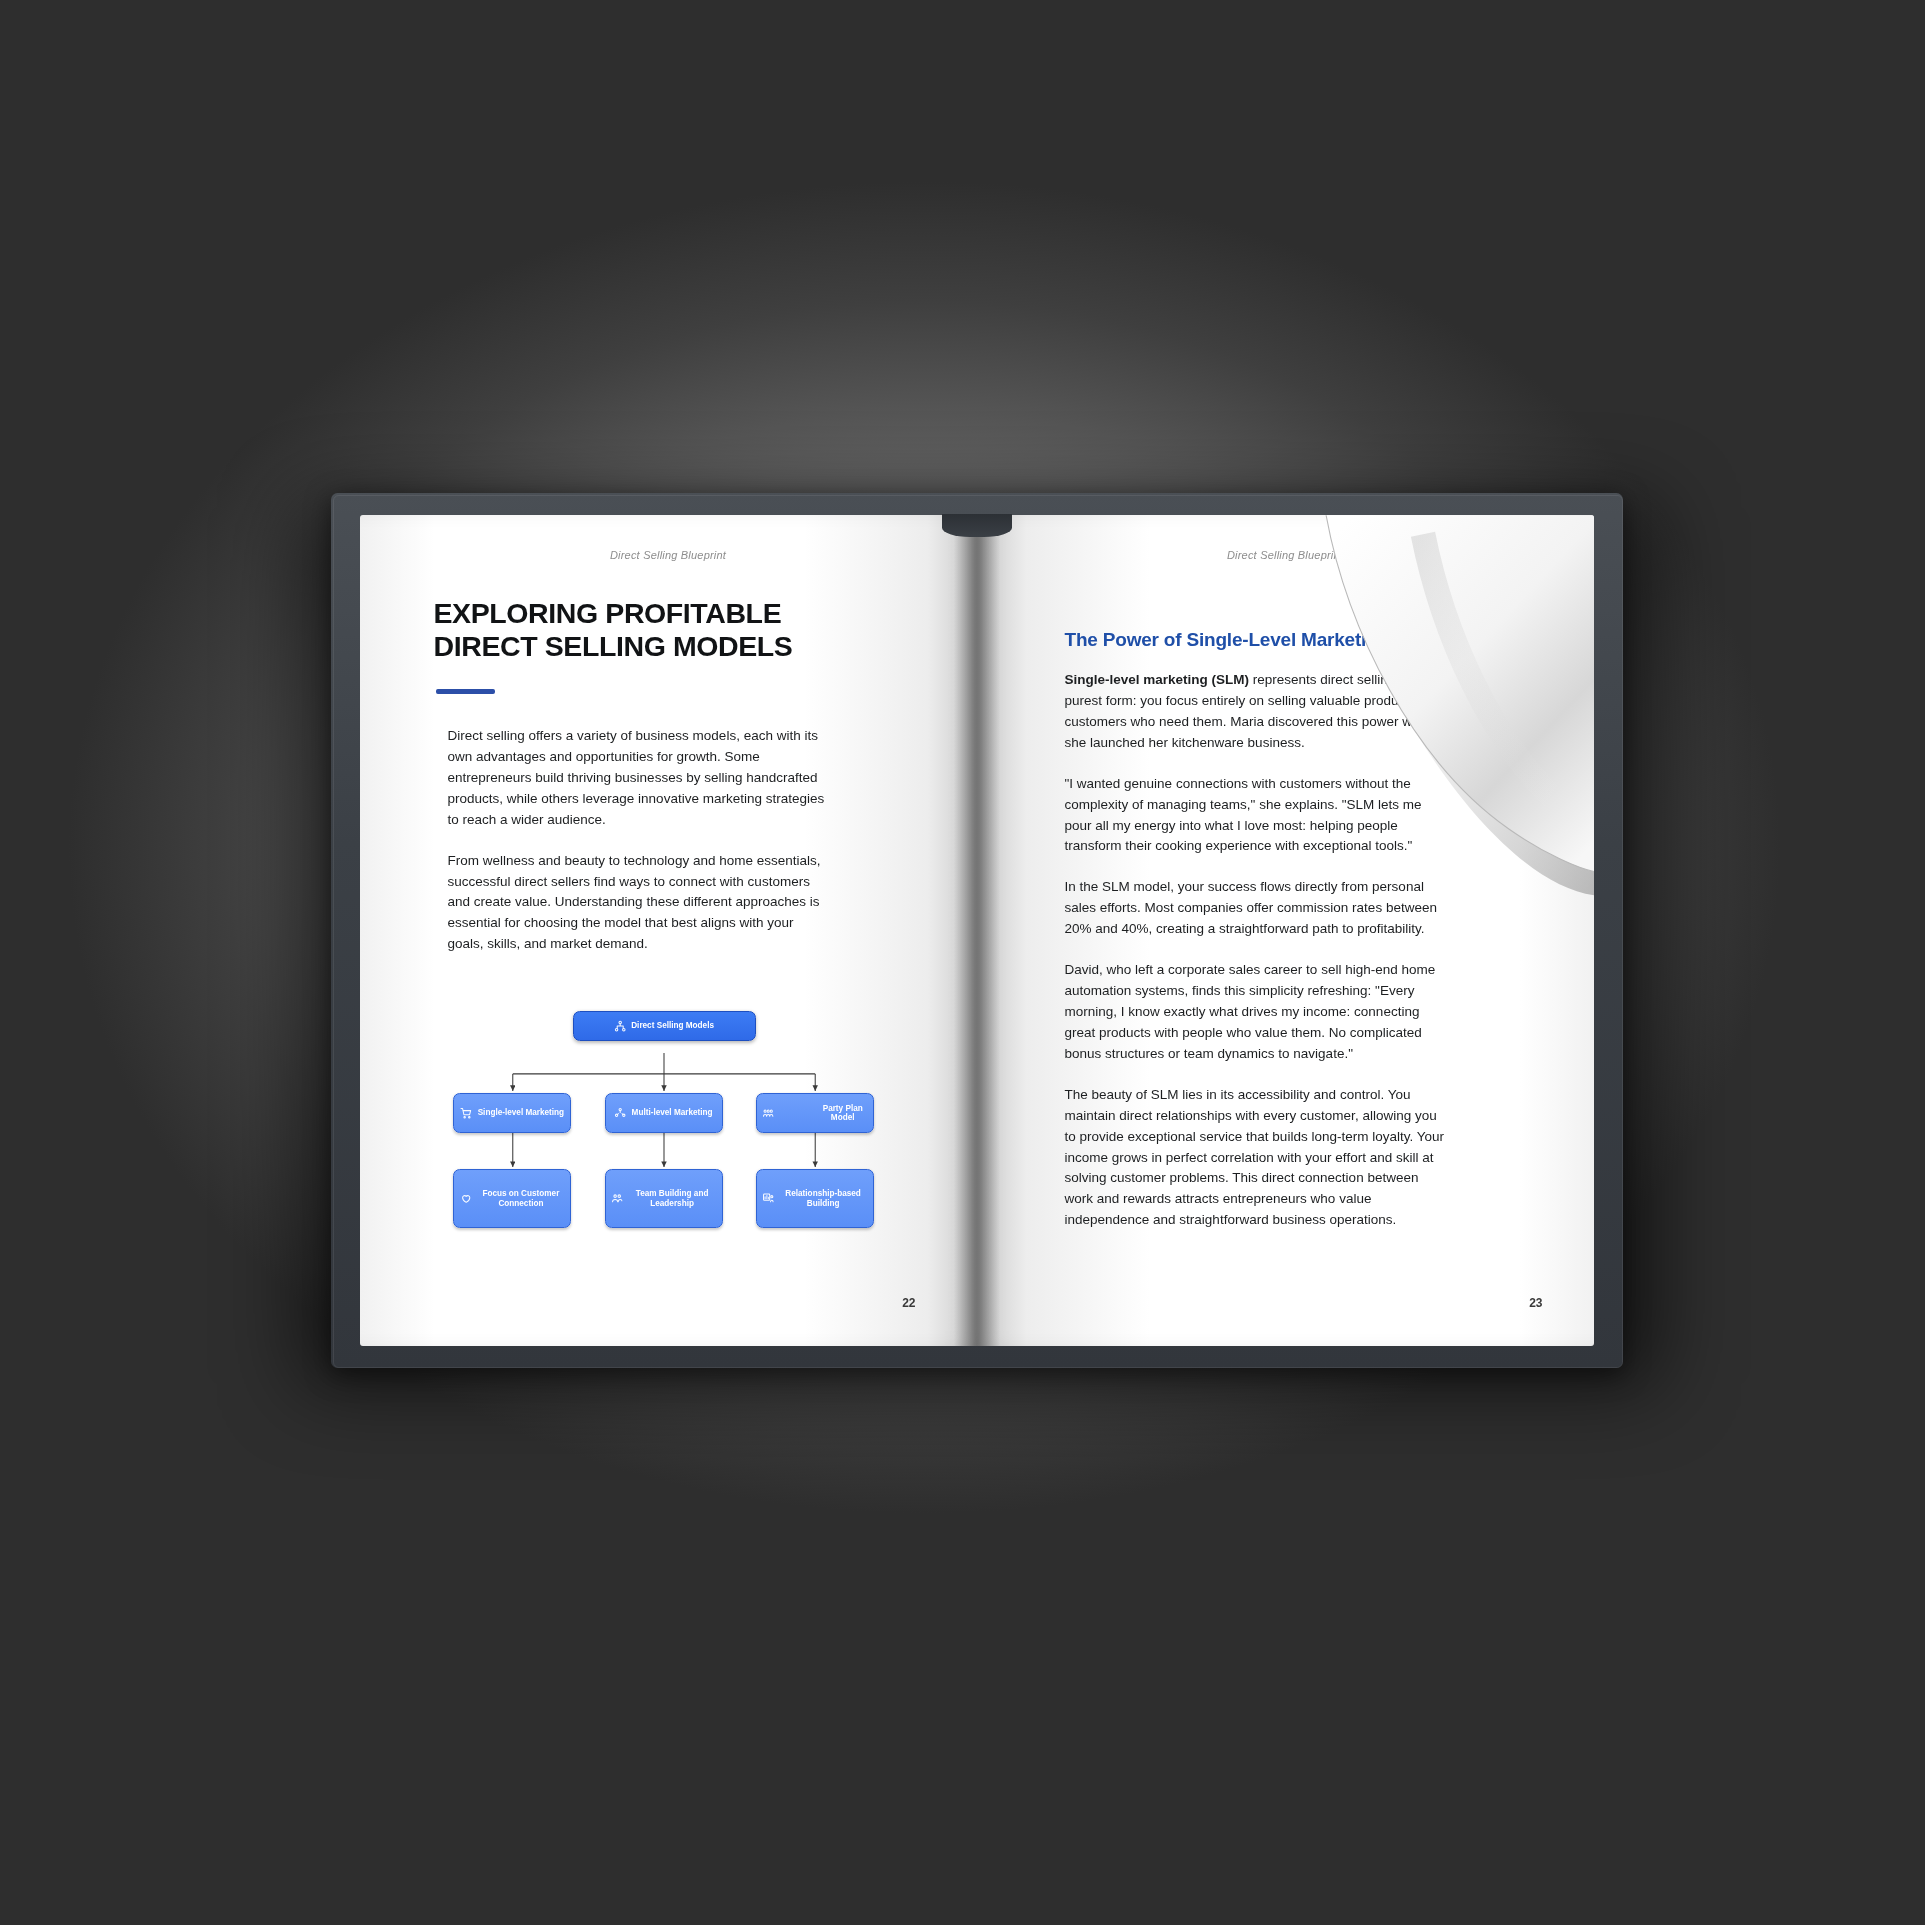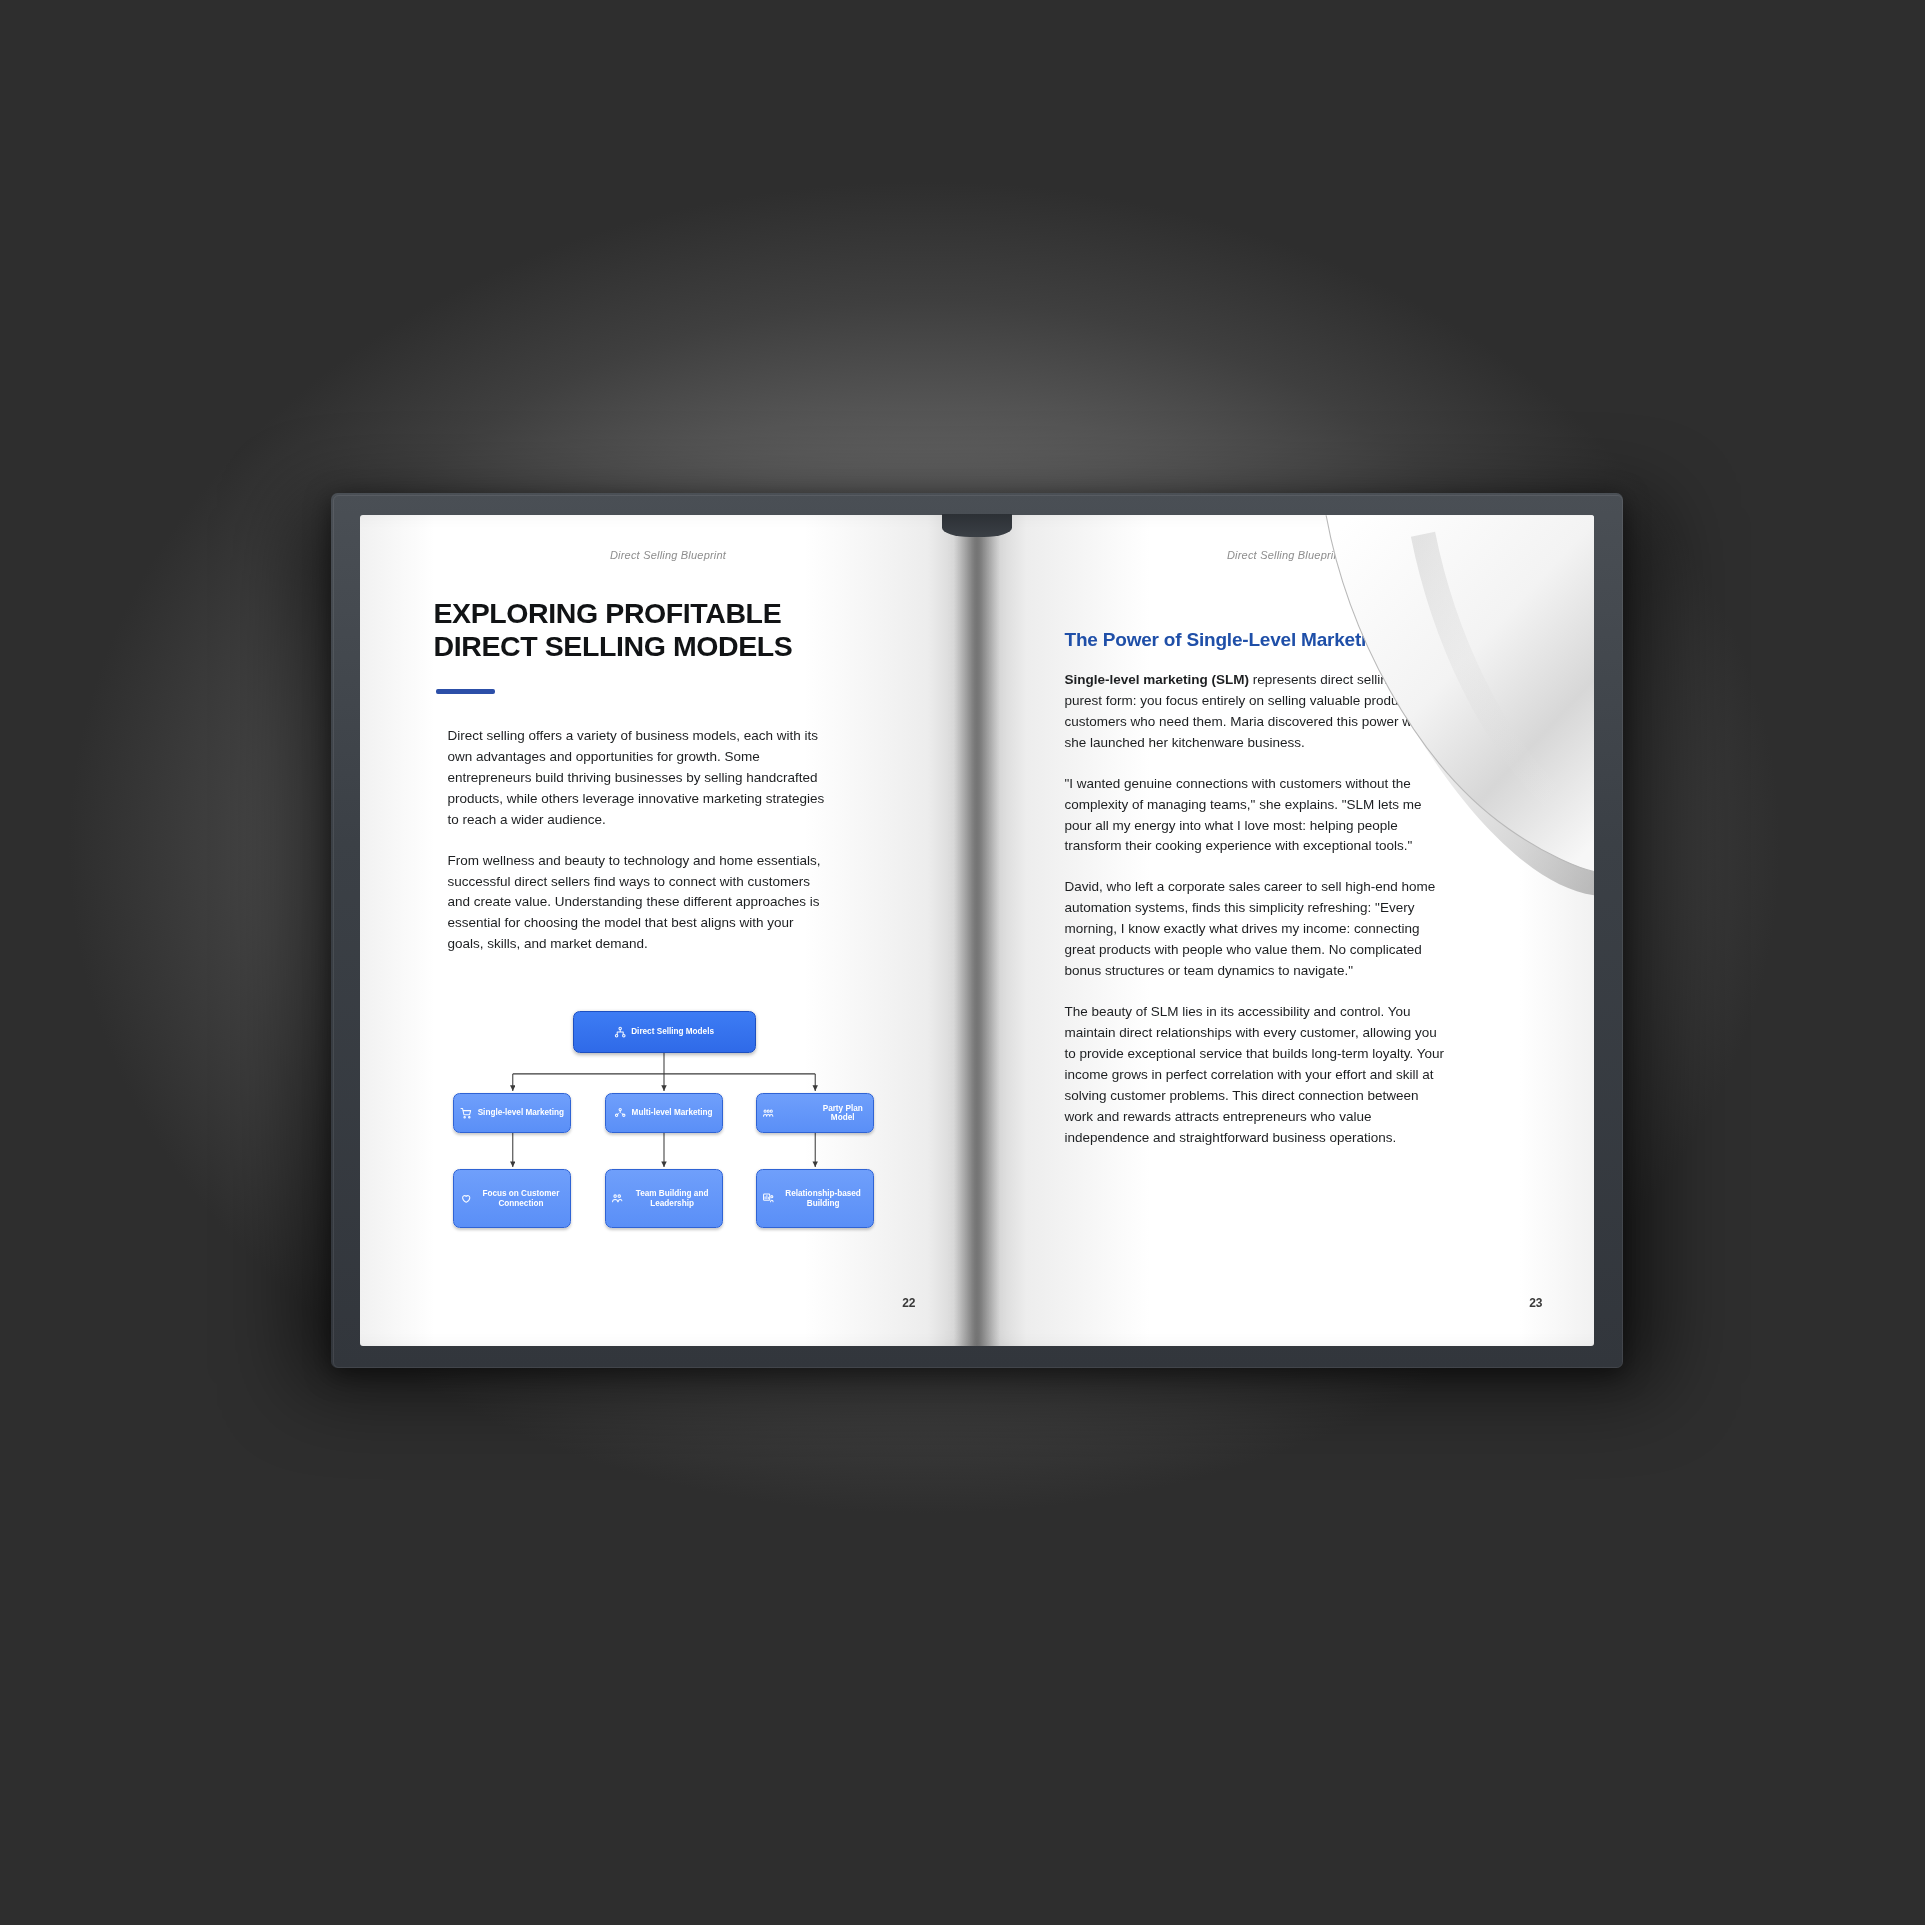--- a/index.html
+++ b/index.html
@@ -180,21 +180,21 @@
     padding: 3.8px 5.7px;
     color: #ffffff;
     font-size: 8.2px;
     line-height: 1.12;
     font-weight: 700;
     text-align: center;
     justify-content: center;
   }
   .node-root {
     left: 123px; top: 0;
-    width: 183px; height: 42px;
+    width: 183px; height: 30px;
     background: linear-gradient(180deg, #3d7cf4 0%, #2f6ae8 100%);
     border: 1px solid #1d4fc0;
     box-shadow: 0 1.9px 3.8px rgba(0,0,0,0.28);
   }
   .node-mid {
     top: 82px;
     width: 118px; height: 40px;
     background: linear-gradient(180deg, #6f9ffb 0%, #5a8ff7 100%);
     border: 1px solid #2f63d4;
     box-shadow: 0 1.9px 2.9px rgba(0,0,0,0.22);
@@ -363,20 +363,21 @@
     </div>
 
     <div class="page page-right">
       <div class="running-head">Direct Selling Blueprint</div>
 
       <div class="section-title">The Power of Single-Level Marketing</div>
 
       <div class="body-col-right">
         <p><b>Single-level marketing (SLM)</b><span> represents direct selling in its purest form: you focus entirely on selling valuable products with customers who need them. Maria discovered this power when she launched her kitchenware business.</span></p>
         <p>"I wanted genuine connections with customers without the complexity of managing teams," she explains. "SLM lets me pour all my energy into what I love most: helping people transform their cooking experience with exceptional tools."</p>
+        <p>In the SLM model, your success flows directly from personal sales efforts. Most companies offer commission rates between 20% and 40%, creating a straightforward path to profitability.</p>
         <p>David, who left a corporate sales career to sell high-end home automation systems, finds this simplicity refreshing: "Every morning, I know exactly what drives my income: connecting great products with people who value them. No complicated bonus structures or team dynamics to navigate."</p>
         <p>The beauty of SLM lies in its accessibility and control. You maintain direct relationships with every customer, allowing you to provide exceptional service that builds long-term loyalty. Your income grows in perfect correlation with your effort and skill at solving customer problems. This direct connection between work and rewards attracts entrepreneurs who value independence and straightforward business operations.</p>
       </div>
 
       <div class="page-num">23</div>
 
       <svg class="curl" viewBox="0 0 300 430">
         <defs>
           <linearGradient id="curlShade" x1="0" y1="0" x2="1" y2="1">
             <stop offset="0%" stop-color="#ffffff" stop-opacity="0"></stop>

